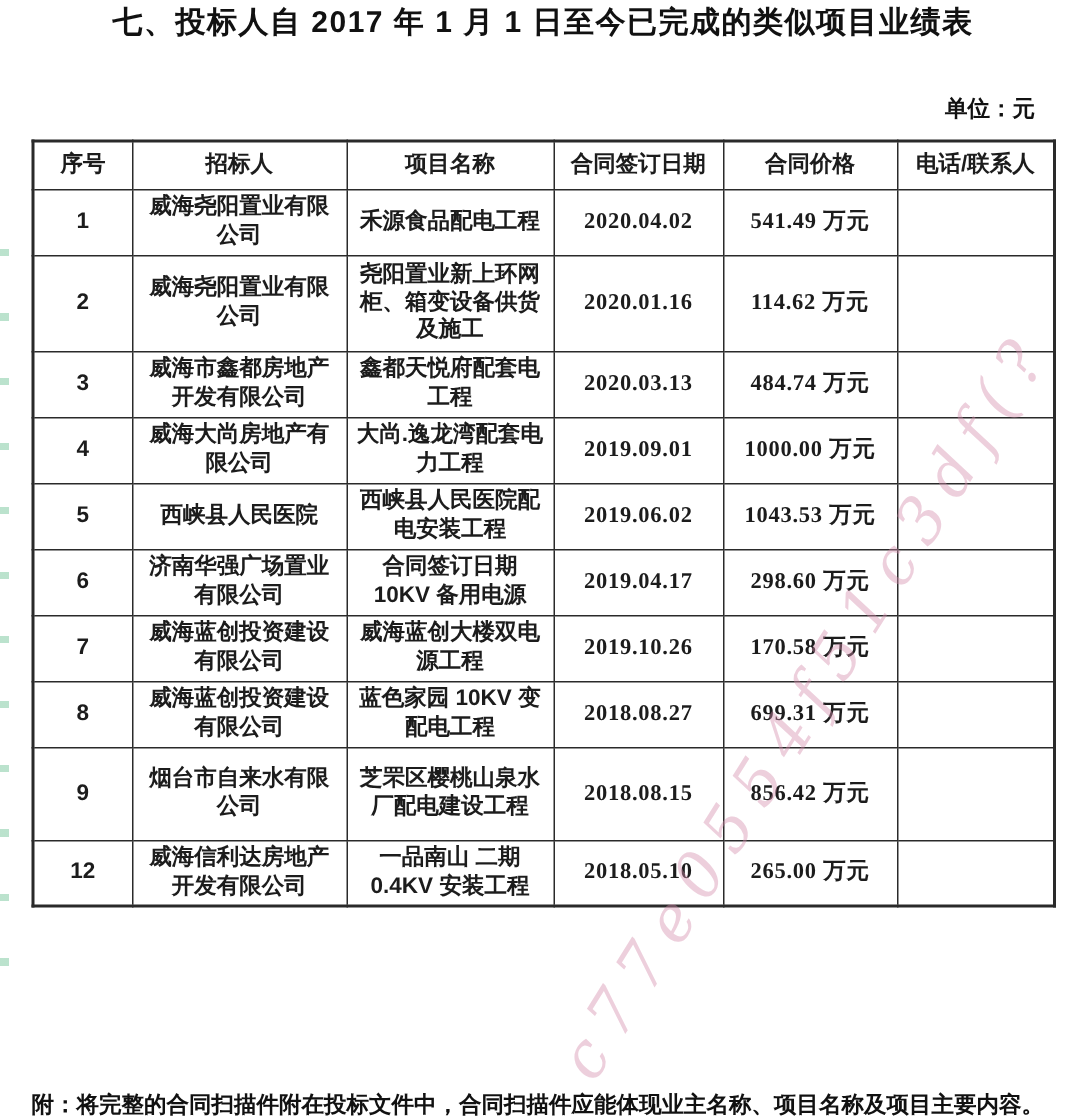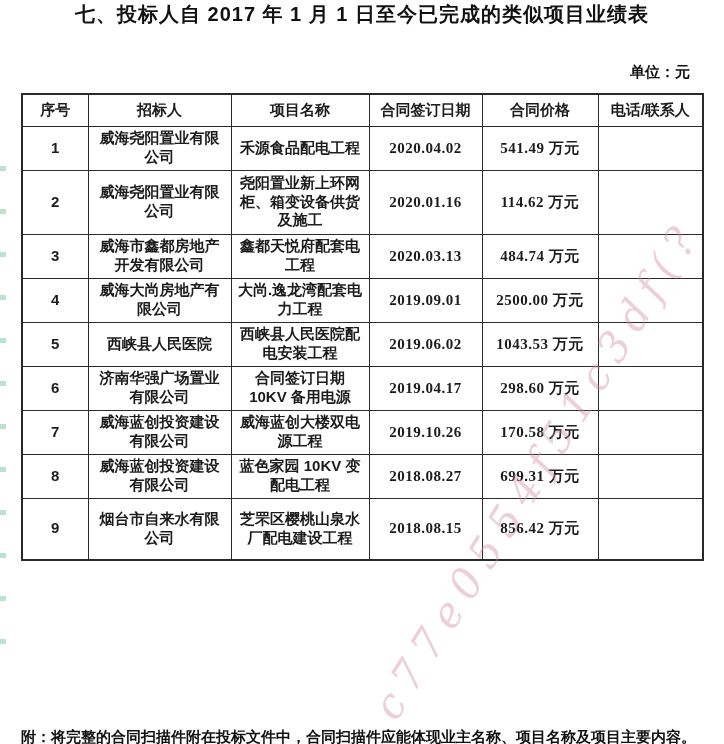--- a/index.html
+++ b/index.html
@@ -160,21 +160,21 @@
         <td>鑫都天悦府配套电工程</td>
         <td class="c-date">2020.03.13</td>
         <td class="c-price">484.74 万元</td>
         <td></td>
       </tr>
       <tr>
         <td>4</td>
         <td>威海大尚房地产有限公司</td>
         <td>大尚.逸龙湾配套电力工程</td>
         <td class="c-date">2019.09.01</td>
-        <td class="c-price">2500.00 万元</td>
+        <td class="c-price">1000.00 万元</td>
         <td></td>
       </tr>
       <tr>
         <td>5</td>
         <td>西峡县人民医院</td>
         <td>西峡县人民医院配电安装工程</td>
         <td class="c-date">2019.06.02</td>
         <td class="c-price">1043.53 万元</td>
         <td></td>
       </tr>
@@ -203,20 +203,28 @@
         <td></td>
       </tr>
       <tr>
         <td>9</td>
         <td>烟台市自来水有限公司</td>
         <td>芝罘区樱桃山泉水厂配电建设工程</td>
         <td class="c-date">2018.08.15</td>
         <td class="c-price">856.42 万元</td>
         <td></td>
       </tr>
+      <tr>
+        <td>12</td>
+        <td>威海信利达房地产开发有限公司</td>
+        <td>一品南山 二期 0.4KV 安装工程</td>
+        <td class="c-date">2018.05.10</td>
+        <td class="c-price">265.00 万元</td>
+        <td></td>
+      </tr>
     </tbody>
   </table>
 
   <div class="watermark-shadow">&nbsp;</div>
   <div class="watermark">c77e0554f51c3df(?</div>
 
   <div class="footnote">附：将完整的合同扫描件附在投标文件中，合同扫描件应能体现业主名称、项目名称及项目主要内容。</div>
 
 </div>
 

